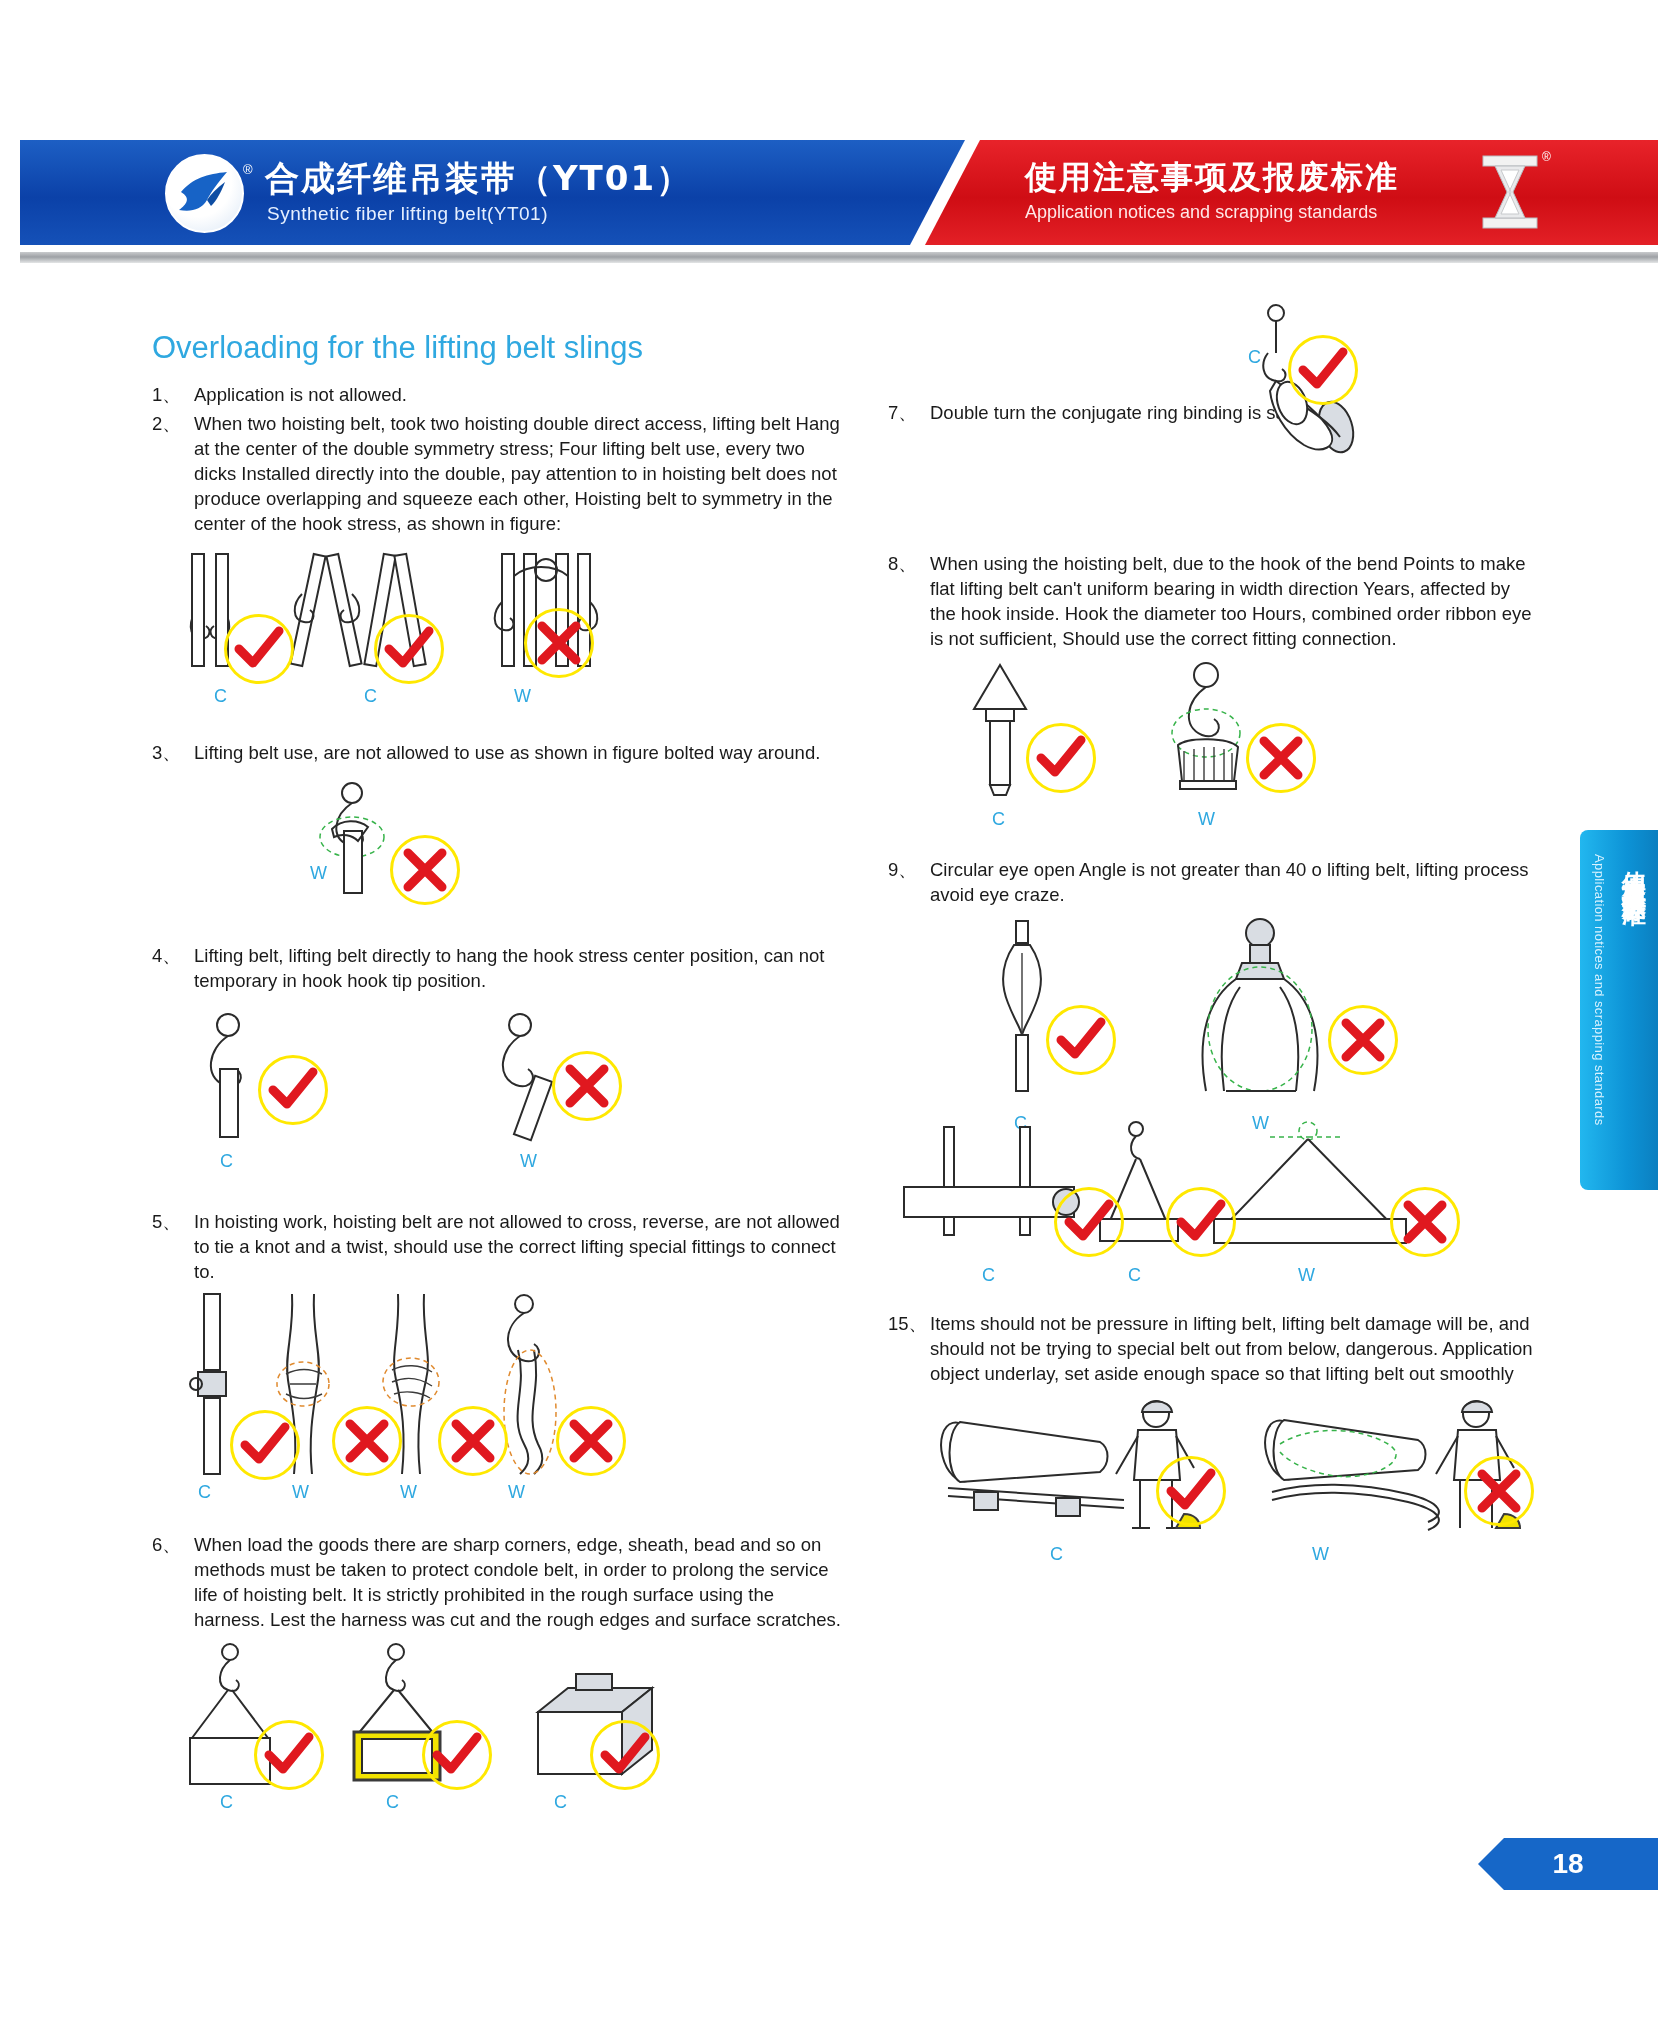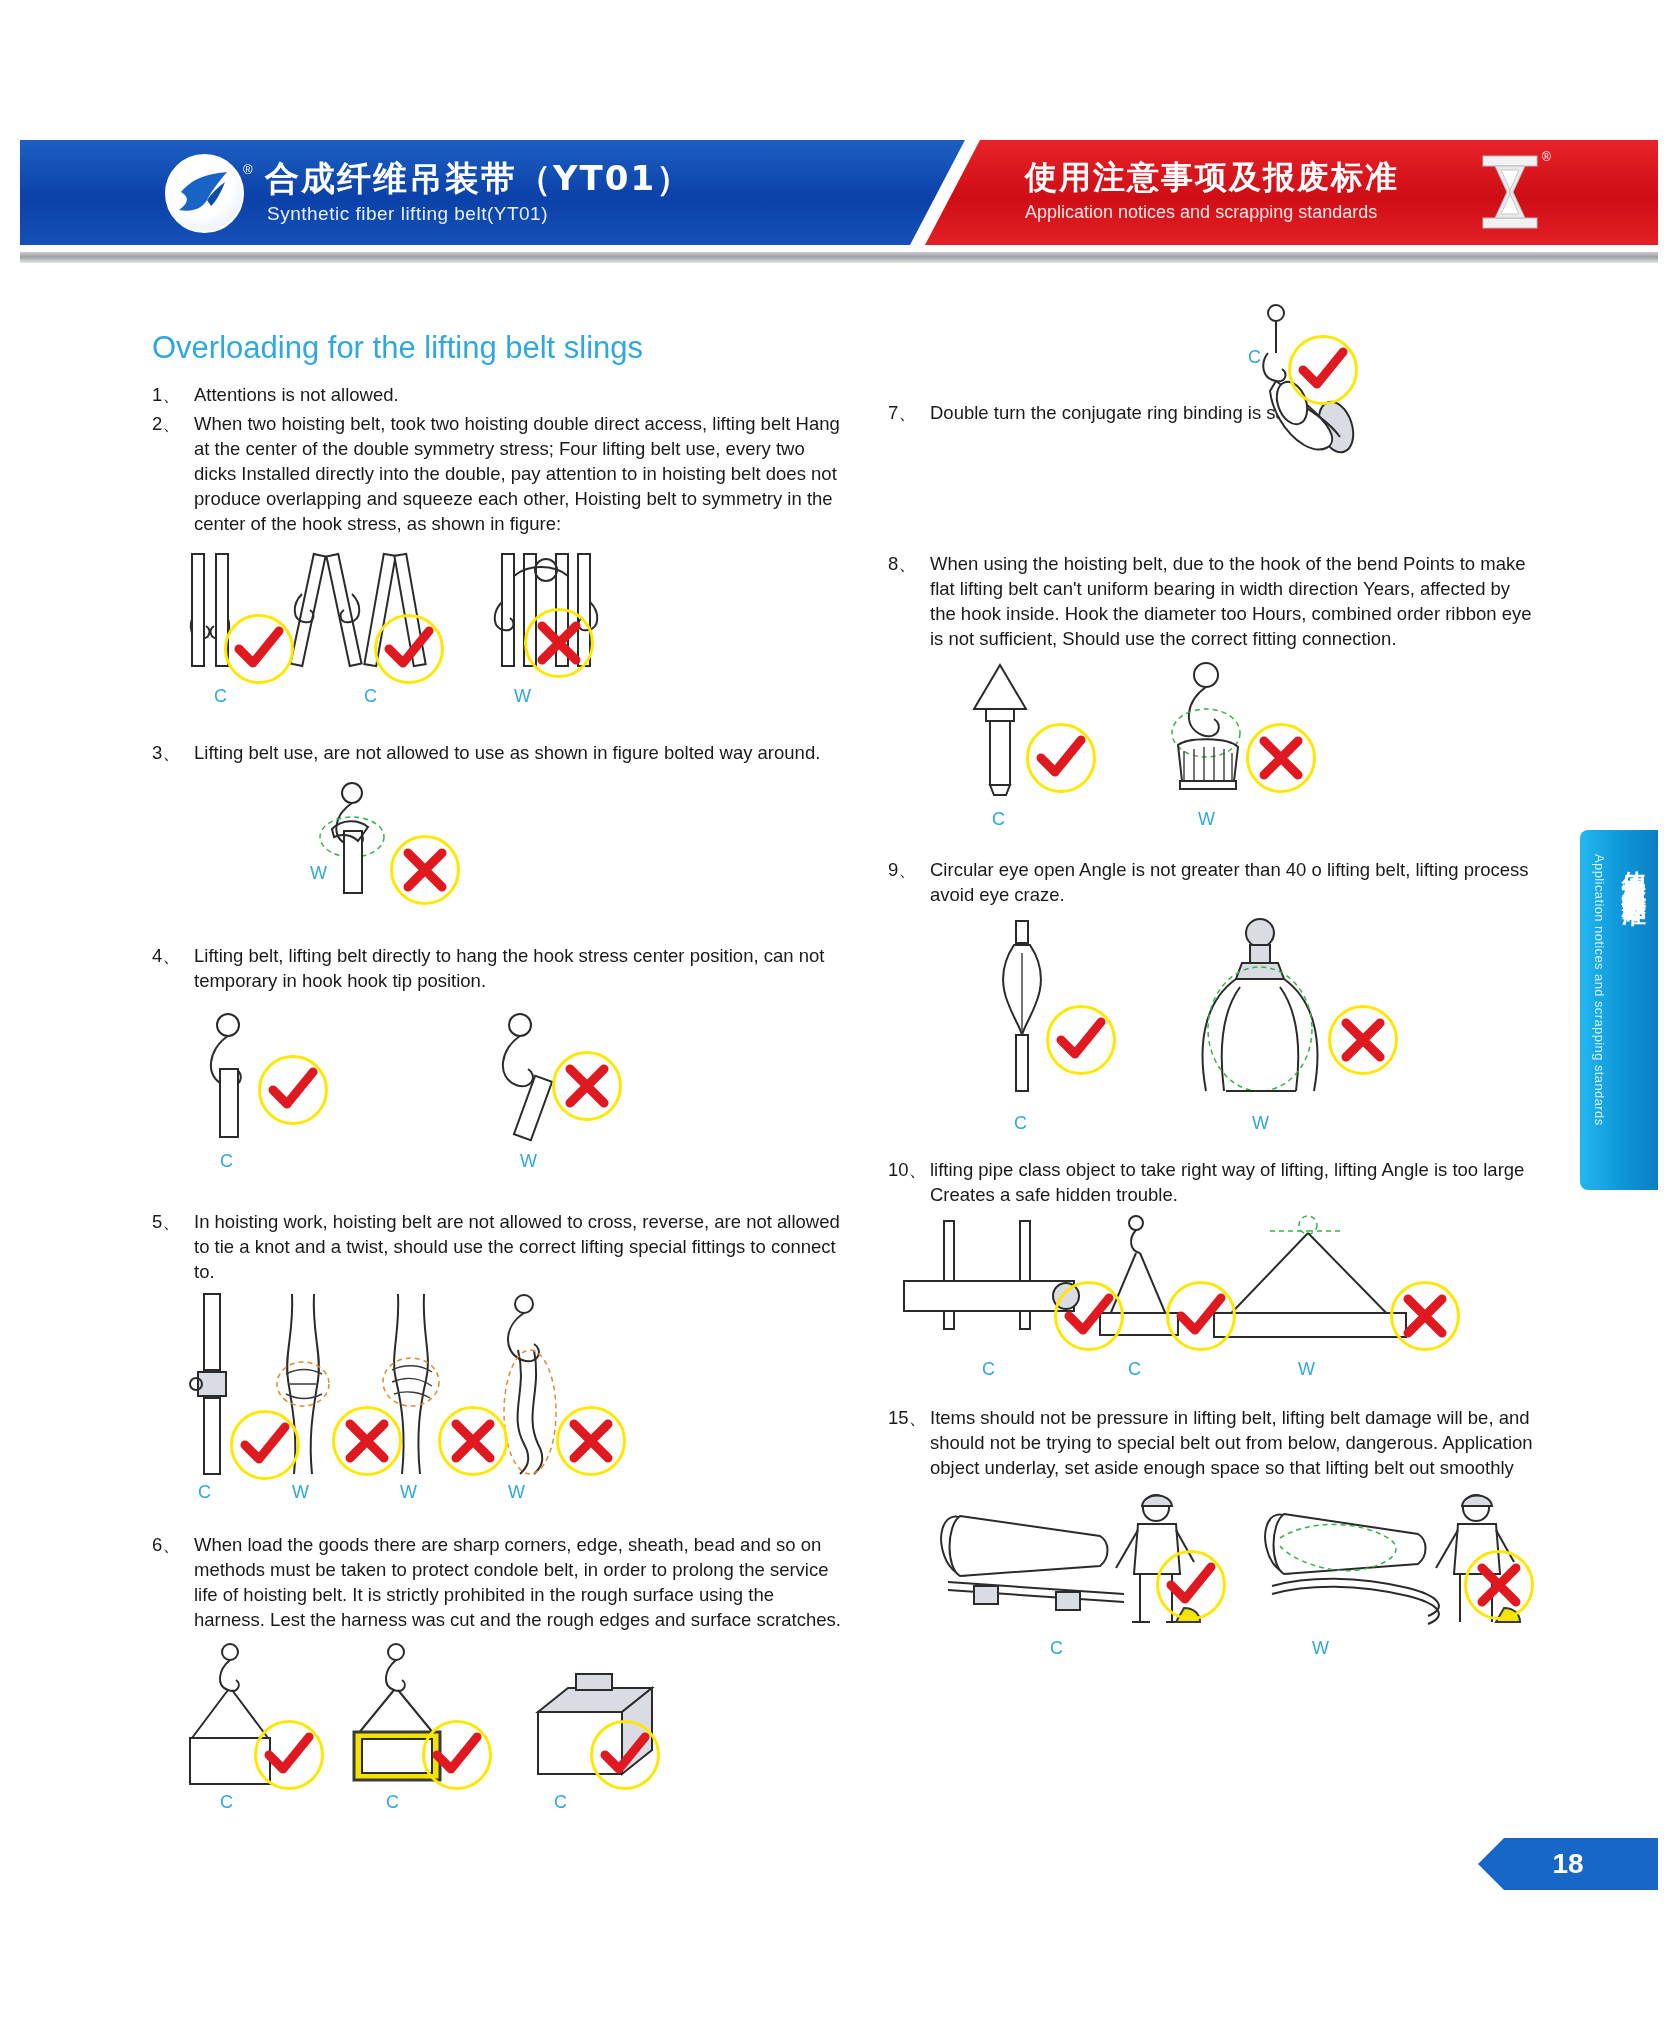--- a/index.html
+++ b/index.html
@@ -168,21 +168,21 @@
 </div>
 
 <div class="pagenum">18</div>
 
 <div class="title">Overloading for the lifting belt slings</div>
 
 <div class="col-left">
 
   <div class="item">
     <div class="num">1、</div>
-    <div class="txt">Attentions is not allowed.</div>
+    <div class="txt">Application is not allowed.</div>
   </div>
 
   <div class="item" style="margin-top:2px;">
     <div class="num">2、</div>
     <div class="txt">When two hoisting belt, took two hoisting double direct access, lifting belt Hang at the center of the double symmetry stress; Four lifting belt use, every two dicks Installed directly into the double, pay attention to in hoisting belt does not produce overlapping and squeeze each other, Hoisting belt to symmetry in the center of the hook stress, as shown in figure:</div>
   </div>
 
   <div class="fig" style="height:150px;">
     <svg width="690" height="130" viewBox="0 0 690 130">
 
@@ -471,24 +471,20 @@
     </div>
     <div class="badge" style="left:440px;top:88px;">
       <svg width="68" height="68" viewBox="0 0 68 68">
           <path d="M17 17 L51 51 M51 17 L17 51" stroke="#e0181f" stroke-width="9" fill="none" stroke-linecap="round"></path>
         </svg>
     </div>
     <div style="position:absolute;left:126px;top:196px;" class="caption">C</div>
     <div style="position:absolute;left:364px;top:196px;" class="caption">W</div>
   </div>
 
-  <div class="item" style="margin-top:50px;">
-    <div class="num">10、</div>
-    <div class="txt">lifting pipe class object to take right way of lifting, lifting Angle is too large Creates a safe hidden trouble.</div>
-  </div>
 
   <div class="fig" style="height:150px;">
     <svg width="650" height="130" viewBox="0 0 650 130">
 
       <rect class="ln fillw" x="56" y="4" width="10" height="108"></rect>
       <rect class="ln fillw" x="132" y="4" width="10" height="108"></rect>
       <rect class="ln fillw" x="16" y="64" width="170" height="30"></rect>
       <circle class="ln fillg" cx="178" cy="79" r="13"></circle>
 
       <circle class="ln" cx="248" cy="6" r="7"></circle>

